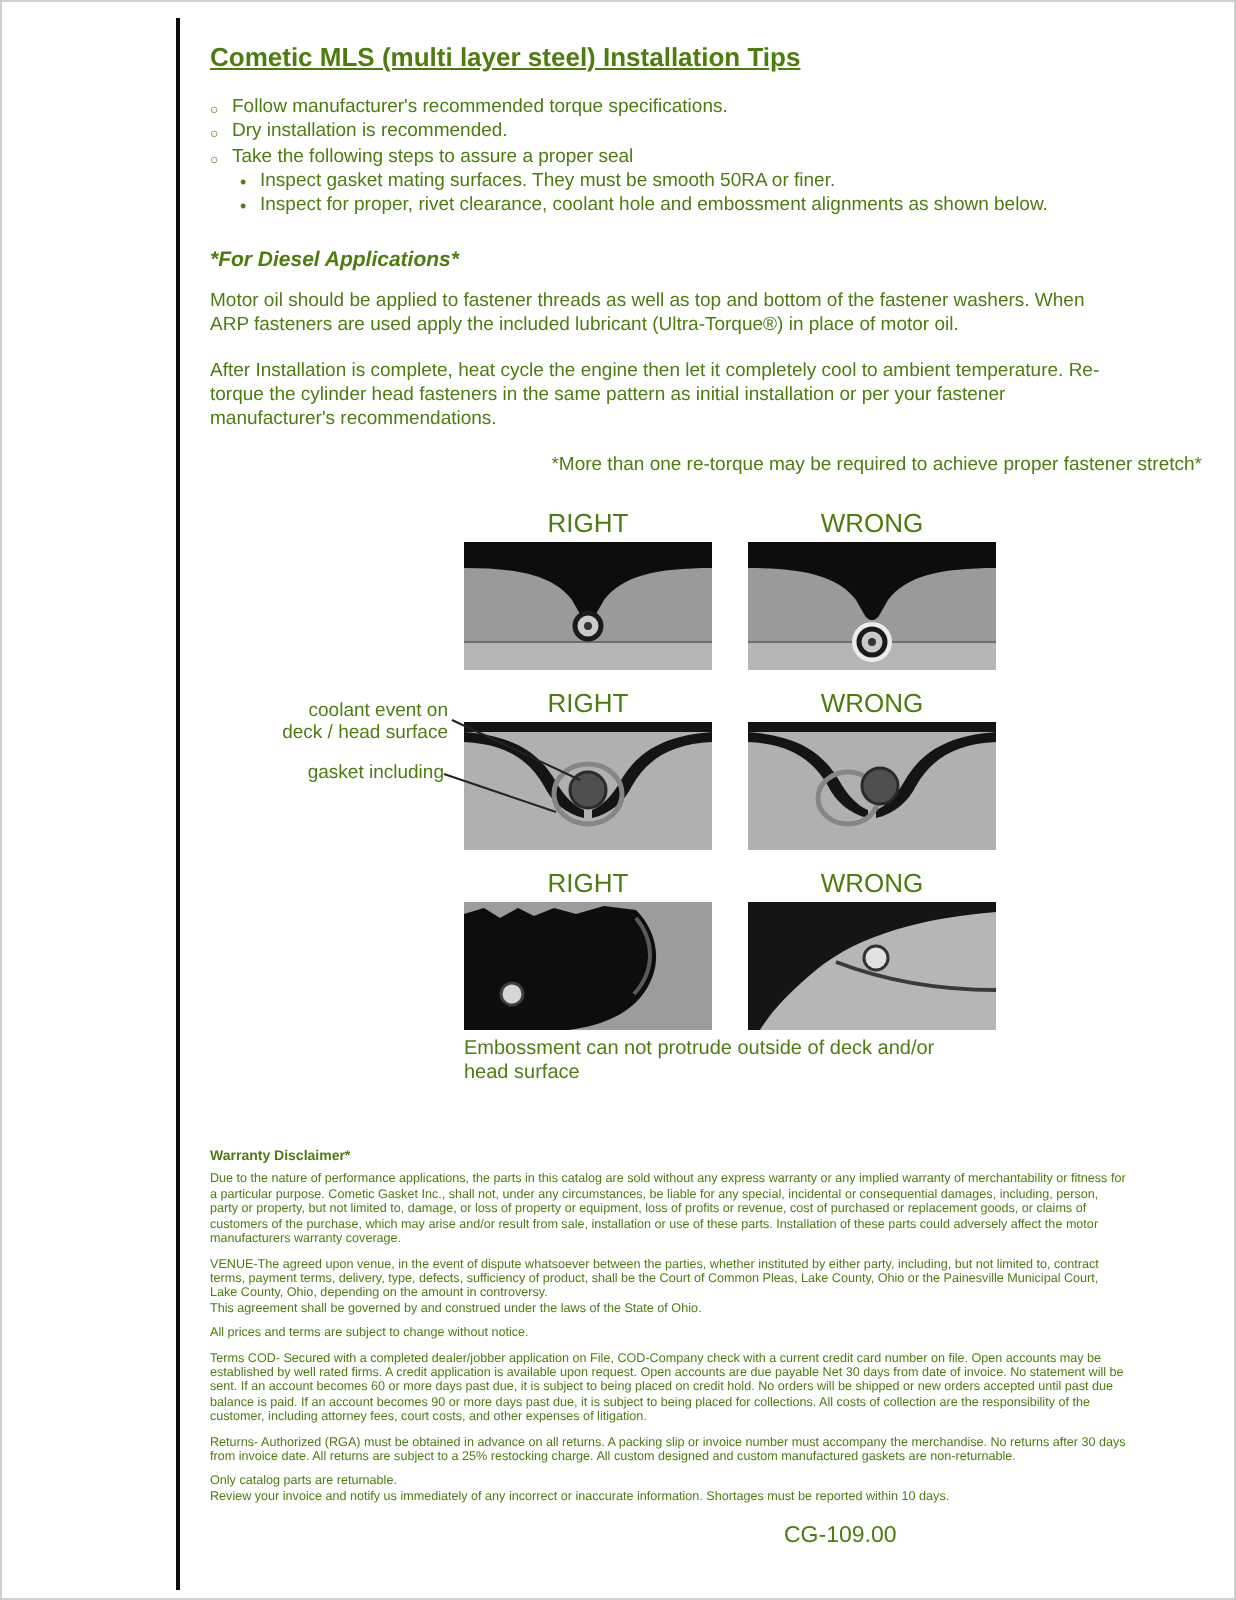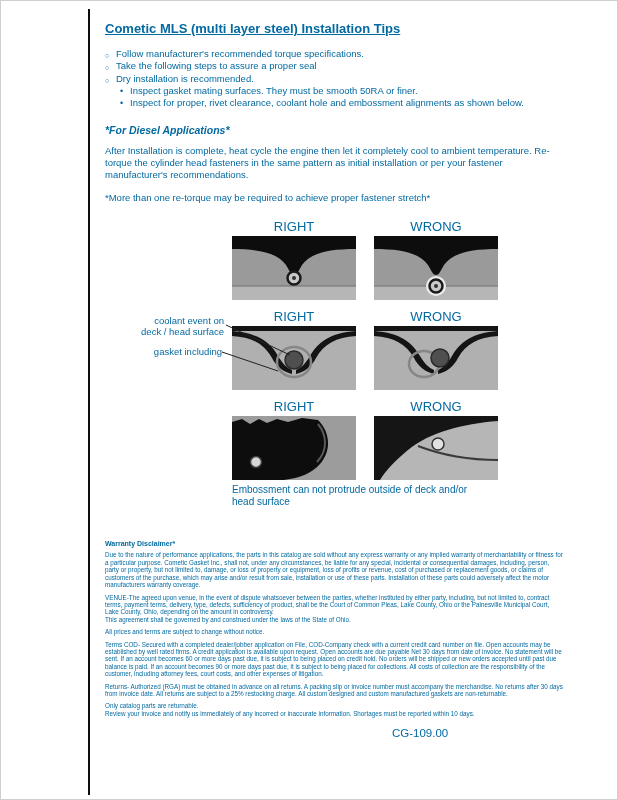--- a/index.html
+++ b/index.html
@@ -1,34 +1,34 @@
 <!DOCTYPE html>
 <html><head>
 <meta charset="utf-8">
 <style>
   html,body { margin:0; padding:0; background:#e9e9e9; }
   .sheet {
     position:relative; width:618px; height:800px; margin:0 auto;
     background:#ffffff; border:1px solid #cfcfcf; box-sizing:border-box;
-    font-family:"Liberation Sans", sans-serif; color:#0369a1; overflow:hidden;
+    font-family:"Liberation Sans", sans-serif; color:#4d7c0f; overflow:hidden;
   }
   .left-rule { position:absolute; left:87px; top:8px; width:2px; height:786px; background:#0d0d0d; }
   .content { position:absolute; left:104px; top:14px; width:496px; }
 
   .title { font-size:13px; font-weight:bold; text-decoration:underline; margin:6px 0 12px 0; }
 
   .bullets { font-size:9.5px; line-height:12.3px; }
   .bullet { position:relative; padding-left:11px; }
   .bullet .m1 { position:absolute; left:0; top:2px; font-size:7px; }
   .subbullet { position:relative; margin-left:15px; padding-left:10px; }
   .subbullet .m2 { position:absolute; left:0; top:0px; font-size:9px; }
 
   .diesel-heading { font-size:10.5px; font-weight:bold; margin:15px 0 9px 0;font-style:italic; }
   .para { font-size:9.5px; line-height:12px; width:452px; margin:0 0 11px 0; }
-  .note { font-size:9.5px; margin:2px 0 16px 0; }
+  .note { font-size:9.5px; margin:2px 0 16px 0;text-align:right; }
 
   .figures { margin-left:127px; width:266px; }
   .figure { position:relative; margin-bottom:9px; }
   .fig-labels { display:flex; gap:18px; margin-bottom:2px; }
   .fig-labels span { width:124px; text-align:center; font-size:13px; }
   .fig-images { display:flex; gap:18px; }
   .fig-img { display:block; width:124px; height:64px; }
   .fig-caption { font-size:10px; margin-top:4px; line-height:12px; }
   .caption-narrow { width:240px; }
 
@@ -54,37 +54,38 @@
 
     <div class="title">Cometic MLS (multi layer steel) Installation Tips</div>
 
     <div class="bullets">
       <div class="bullet">
         <span class="m1">○</span>
         <span>Follow manufacturer's recommended torque specifications.</span>
       </div>
       <div class="bullet">
         <span class="m1">○</span>
-        <span>Take the following steps to assure a proper seal</span>
+        <span>Dry installation is recommended.</span>
       </div>
       <div class="bullet">
         <span class="m1">○</span>
-        <span>Dry installation is recommended.</span>
+        <span>Take the following steps to assure a proper seal</span>
       </div>
       <div class="subbullet">
         <span class="m2">•</span>
         <span>Inspect gasket mating surfaces.  They must be smooth 50RA or finer.</span>
       </div>
       <div class="subbullet">
         <span class="m2">•</span>
         <span>Inspect for proper, rivet clearance, coolant hole and embossment alignments as shown below.</span>
       </div>
     </div>
 
     <div class="diesel-heading">*For Diesel Applications*</div>
+    <div class="para">Motor oil should be applied to fastener threads as well as top and bottom of the fastener washers. When ARP fasteners are used apply the included lubricant (Ultra-Torque®) in place of motor oil.</div>
     <div class="para">After Installation is complete, heat cycle the engine then let it completely cool to ambient temperature. Re-torque the cylinder head fasteners in the same pattern as initial installation or per your fastener manufacturer's recommendations.</div>
     <div class="note">*More than one re-torque may be required to achieve proper fastener stretch*</div>
 
     <div class="figures">
 
       <div class="figure">
         <div class="fig-labels">
           <span>RIGHT</span>
           <span>WRONG</span>
         </div>

